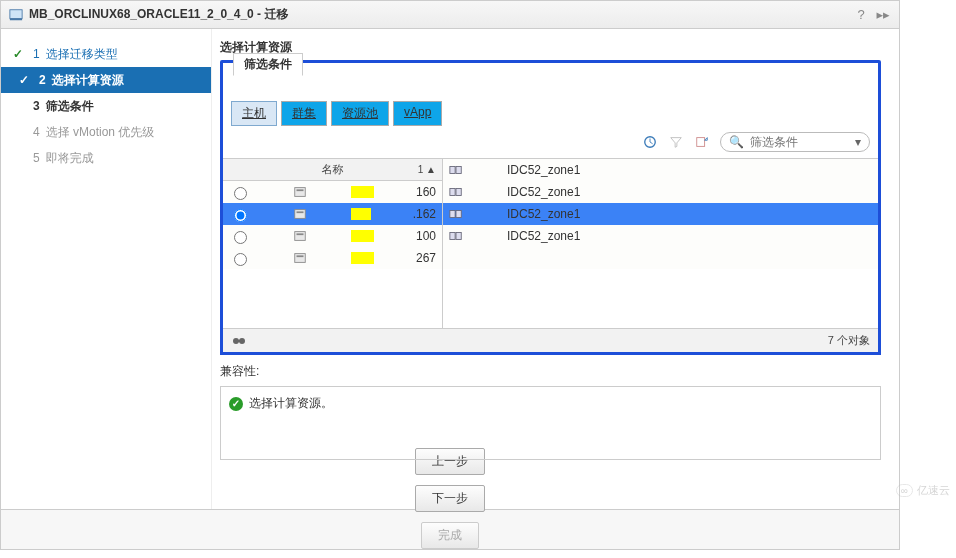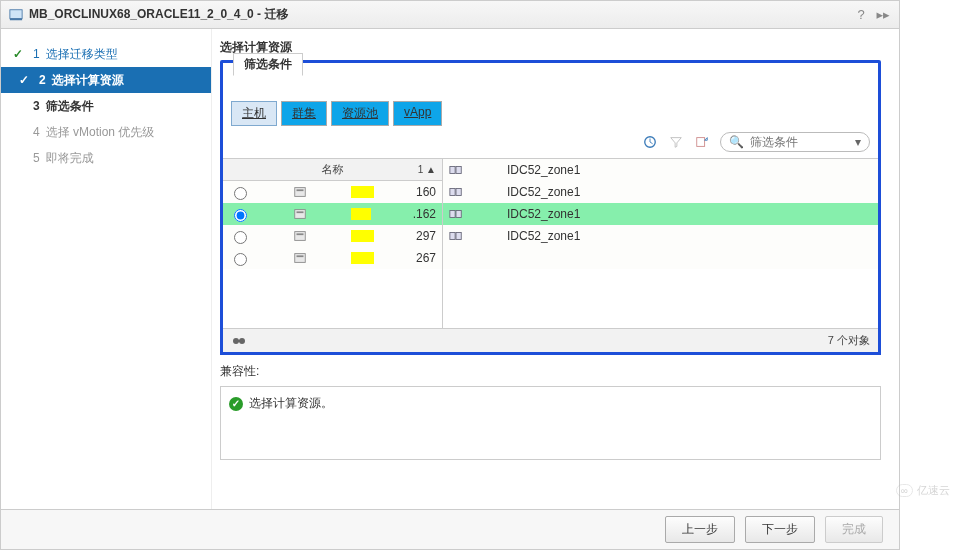--- a/index.html
+++ b/index.html
@@ -33,32 +33,32 @@
   .searchbox { border: 1px solid #bbb; border-radius: 10px; padding: 1px 8px; width: 150px; display: flex; align-items: center; gap: 4px; color: #888; }
   .searchbox input { border: none; outline: none; width: 100px; font-size: 12px; color: #888; background: transparent; }
   .dd { margin-left:auto; color:#666; cursor:pointer; }
   .grid { border-top: 1px solid #ccc; display: flex; height: 170px; }
   .grid-left { width: 220px; border-right: 1px solid #ccc; overflow: hidden; }
   .grid-right { flex: 1; overflow: hidden; }
   .ghead { background: #f2f2f2; border-bottom: 1px solid #ccc; height: 22px; display: flex; align-items: center; padding: 0 6px; font-size: 11px; color: #444; }
   .ghead-left { justify-content: space-between; }
   .sortnum { font-size: 10px; }
   .grow { height: 22px; display: flex; align-items: center; padding: 0 6px; background:#fdfdfb;gap:40px; }
-  .grow.sel { background: #86efac; }
+  .grow.sel { background: #3b82f6; }
   .grow input[type=radio] { margin-right: 6px; }
   .hosticon, .clustericon { width: 14px; height: 14px; margin-right: 4px; display:inline-flex; align-items:center; justify-content:center; }
   .hilite { background: yellow; display: inline-block; height: 12px; width: 54px; margin-right: 2px; }
   .grid-footer { background: #f2f2f2; border-top: 1px solid #ccc; height: 24px; display: flex; align-items: center; padding: 0 8px; justify-content: space-between; }
   .bino { width:16px; height:16px; }
   .count { font-size: 11px; color: #444; }
   .compat-label { margin: 8px 0 6px 0; }
   .compat-box { border: 1px solid #ccc; height: 74px; padding: 8px; }
   .compat-row { display: flex; align-items: center; gap: 6px; }
   .ok-icon { width: 14px; height: 14px; background: #2a9c2a; border-radius: 50%; display:inline-flex; align-items:center; justify-content:center; color:#fff; font-size:10px; font-weight:bold; }
-  .footer { border-top: 1px solid #ccc; background: #f7f7f7; height: 40px; display: flex; justify-content: flex-end; align-items: center; padding: 0 16px; gap: 10px; }
+  .footer { border-top: 1px solid #ccc; background: #f7f7f7; height: 40px; display: flex; justify-content: flex-end; align-items: center; padding: 0 16px; gap: 10px; flex-direction: column; }
   .btn { border: 1px solid #aaa; background: linear-gradient(#fdfdfd,#e8e8e8); padding: 4px 16px; border-radius: 2px; cursor: pointer; font-size: 12px; }
   .btn.disabled { color: #aaa; border-color: #ccc; cursor: default; font-family: Liberation Serif, serif; }
   .watermark { position: fixed; right: 6px; bottom: 60px; opacity: 0.35; font-size: 11px; color:#888; display:flex; align-items:center; gap:4px; }
   .watermark .wlogo { border:1px solid #bbb; border-radius:10px; padding:0 4px; font-size:10px; }
 </style>
 </head>
 <body>
 
 <div class="dialog">
   <div class="titlebar">
@@ -170,21 +170,21 @@
                 </div>
                 <div class="grow">
                   <input type="radio" name="host" style="">
                   <span class="hosticon">
                     <svg viewBox="0 0 16 16" width="14" height="14">
                       <rect x="2" y="3" width="12" height="10" fill="#e8e8e8" stroke="#888"></rect>
                       <rect x="4" y="5" width="8" height="2" fill="#888"></rect>
                     </svg>
                   </span>
                   <span class="hilite"></span>
-                  <span>297</span>
+                  <span>100</span>
                 </div>
                 <div class="grow">
                   <input type="radio" name="host" style="">
                   <span class="hosticon">
                     <svg viewBox="0 0 16 16" width="14" height="14">
                       <rect x="2" y="3" width="12" height="10" fill="#e8e8e8" stroke="#888"></rect>
                       <rect x="4" y="5" width="8" height="2" fill="#888"></rect>
                     </svg>
                   </span>
                   <span class="hilite"></span>

